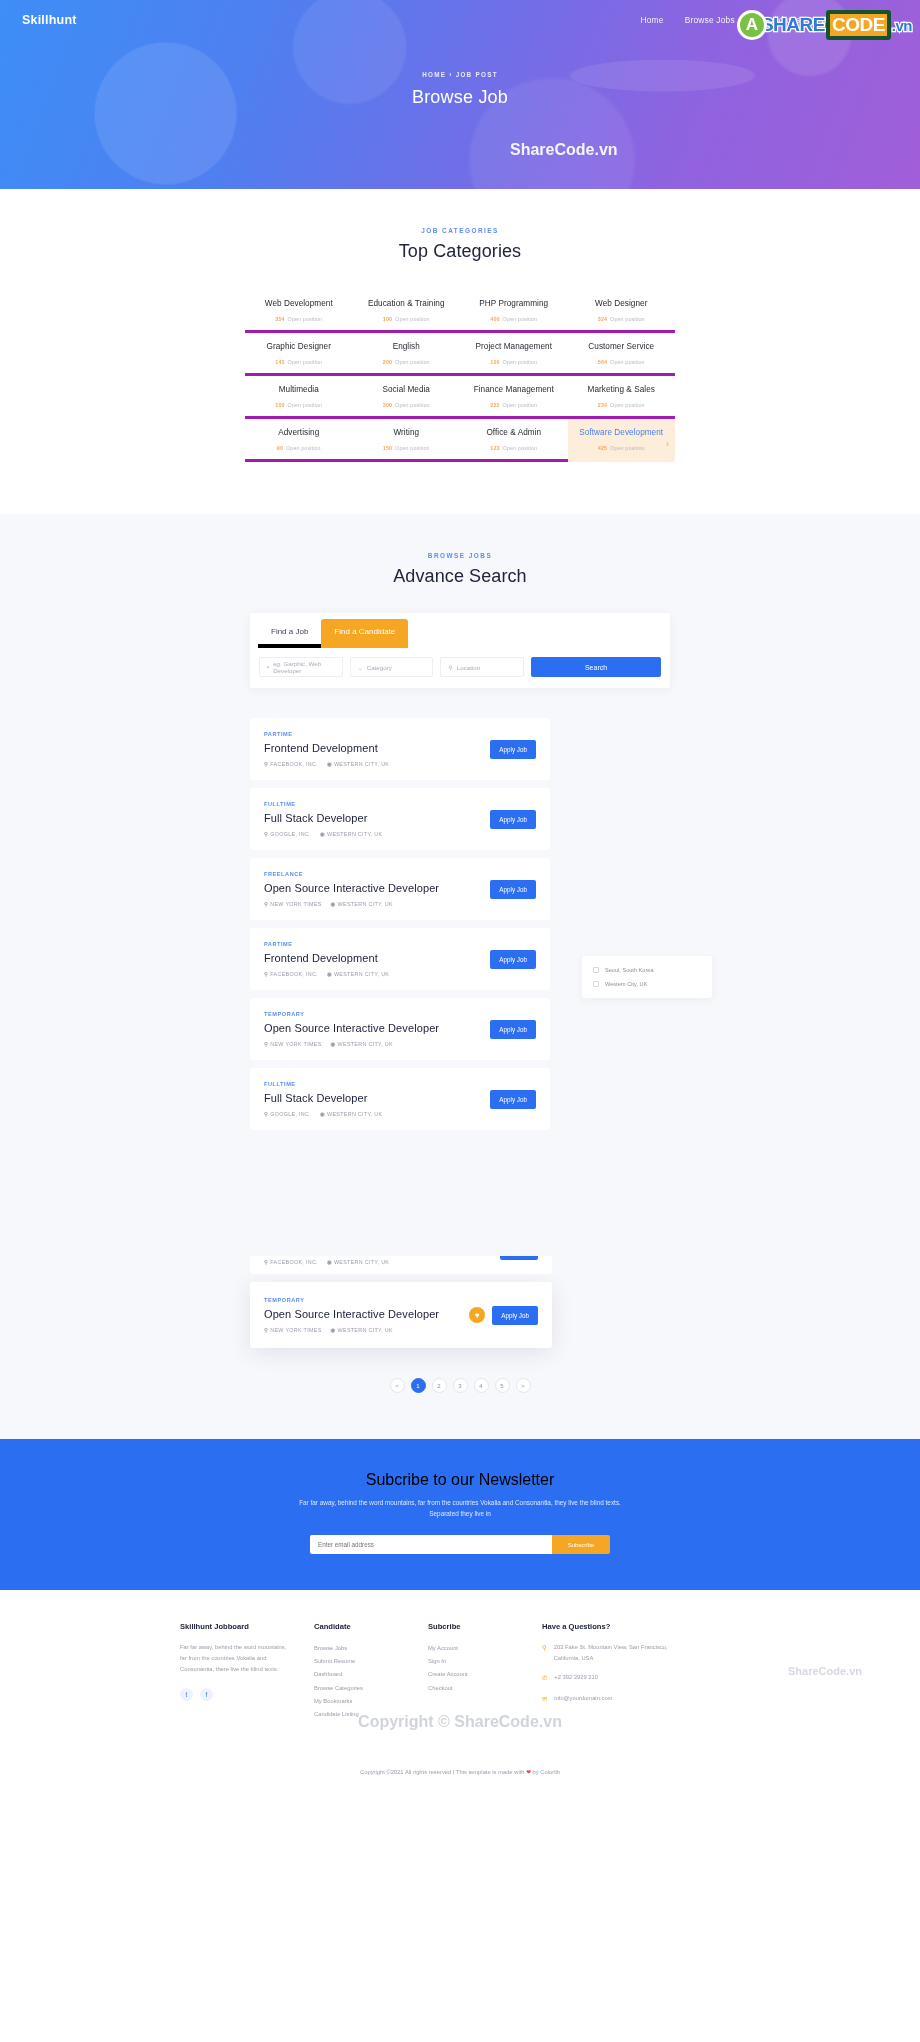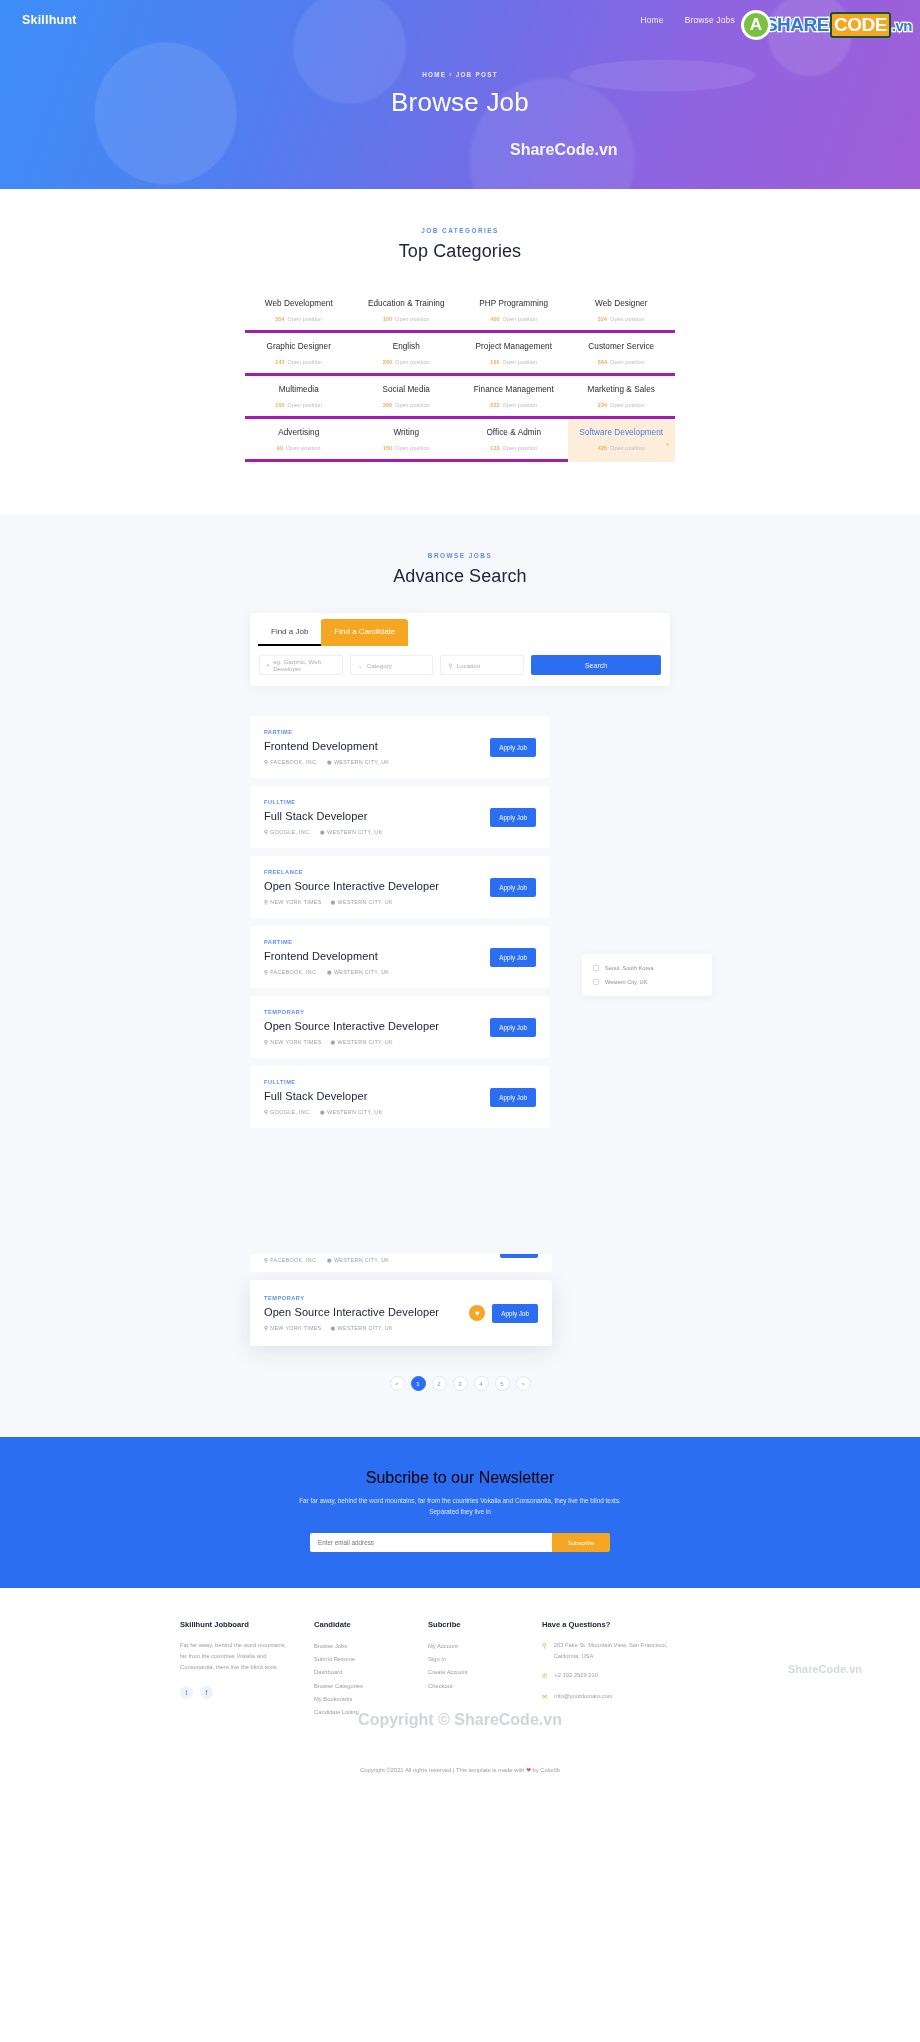--- a/index.html
+++ b/index.html
@@ -37,42 +37,42 @@
   .brand {
     color:#fff; font-size:12.5px; font-weight:700; letter-spacing:.2px;
   }
   .nav-links { margin-left:auto; display:flex; align-items:center; gap:21px; padding-right:8px;}
   .nav-links a {
     color:#f2f2fb; font-size:8.4px; text-decoration:none; letter-spacing:.2px;
   }
   .hero-center { position:relative; z-index:3; text-align:center; margin-top:44px; }
   .crumb { font-size:6.3px; font-weight:700; letter-spacing:1.3px; color:#eaeaf8; }
   .crumb .sep { margin:0 3px; }
-  .hero-title { color:#fff; font-size:26px; font-weight:400; margin-top:9px; letter-spacing:.2px;}
+  .hero-title { color:#fff; font-size:18px; font-weight:400; margin-top:9px; letter-spacing:.2px;}
 
   
   .wm {
     position:absolute; font-weight:700; color:rgba(255,255,255,.55);
     pointer-events:none; white-space:nowrap;
   }
   .wm-hero { top:141px; left:510px; font-size:16px; color:#fff; opacity:.92; z-index:4;}
   .logo-badge{
     position:absolute; top:8px; right:8px; z-index:9;
     display:flex; align-items:center; height:34px;
   }
   .logo-badge .lg-a{
     width:30px;height:30px;border-radius:50%;
     background:#7ac143; border:3px solid #fff;
     display:flex;align-items:center;justify-content:center;
     color:#fff;font-size:17px;font-weight:700; position:relative; z-index:2;
     margin-right:-6px;
   }
   .logo-badge .lg-t{ display:flex; align-items:center; font-size:19px; font-weight:800; letter-spacing:-.5px;}
   .lg-share{ color:#2f7bd4; -webkit-text-stroke:2.5px #fff; paint-order: stroke fill;}
-  .lg-code{ background:#f5a623; color:#fff; padding:0 2px; border:2px solid #14532d; border-radius:3px; margin:0 1px;}
+  .lg-code{ background:#f5a623; color:#fff; padding:0 2px; border:4px solid #14532d; border-radius:3px; margin:0 1px;}
   .lg-vn{ color:#2f7bd4; -webkit-text-stroke:2.5px #fff; paint-order: stroke fill; font-size:15px;}
 
   
   .eyebrow {
     text-align:center; color:#5b8def; font-size:6.4px; font-weight:700;
     letter-spacing:1.5px; text-transform:uppercase;
   }
   .sec-title {
     text-align:center; font-size:18px; font-weight:400; color:#21243d;
     margin-top:7px; letter-spacing:.1px;
@@ -103,21 +103,21 @@
   
   .gray-wrap { background:#f7f8fb; padding:38px 13px 46px; }
   .search-card {
     width:420px; margin:26px auto 0;
     background:#fff; border-radius:3px;
     box-shadow:0 2px 12px rgba(30,40,80,.05);
   }
   .tabs { display:flex; padding:6px 8px 0 8px; }
   .tab {
     font-size:8px; padding:8px 13px; color:#43435a; cursor:pointer;
-    border-bottom:2px solid #000000;
+    border-bottom:4px solid #000000;
   }
   .tab.orange {
     background:#f5a623; color:#fff; border-bottom:2px solid #f5a623;
     border-radius:3px 3px 0 0;
   }
   .sfields { display:flex; gap:7px; padding:9px 9px 11px 9px; }
   .field {
     flex:1; height:20px; border:1px solid #edeef3; border-radius:2px;
     display:flex; align-items:center; gap:4px; padding:0 7px;
     font-size:6.2px; color:#a9abb8; background:#fff;

